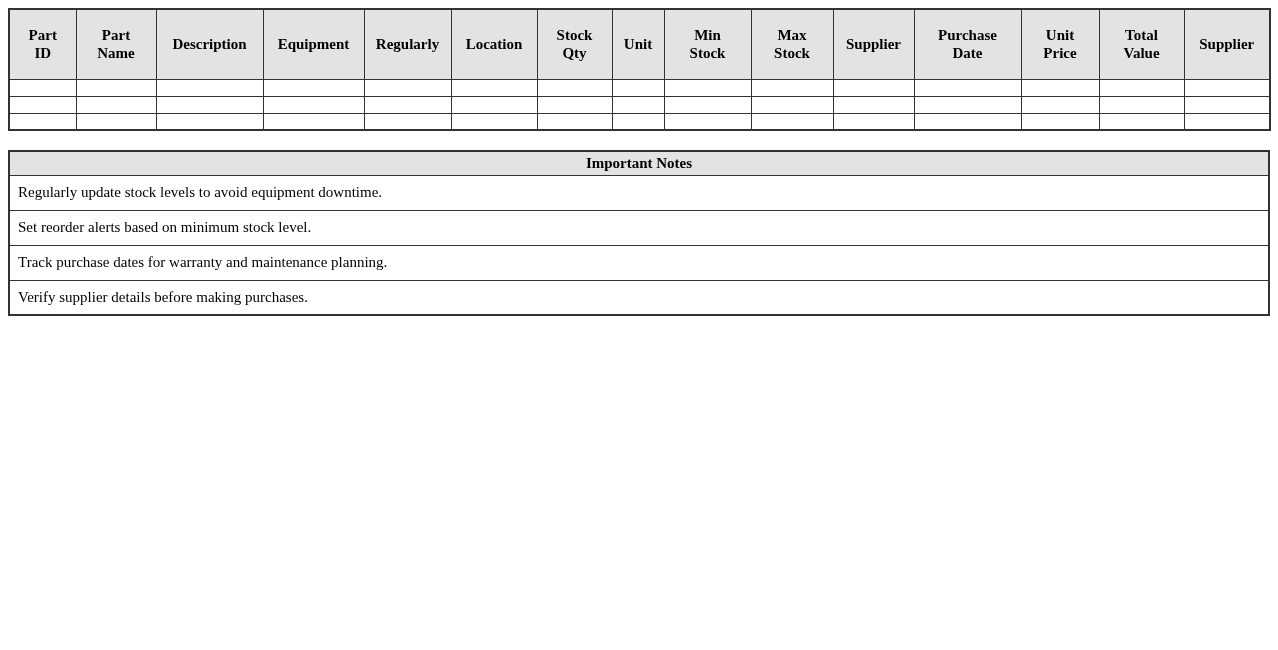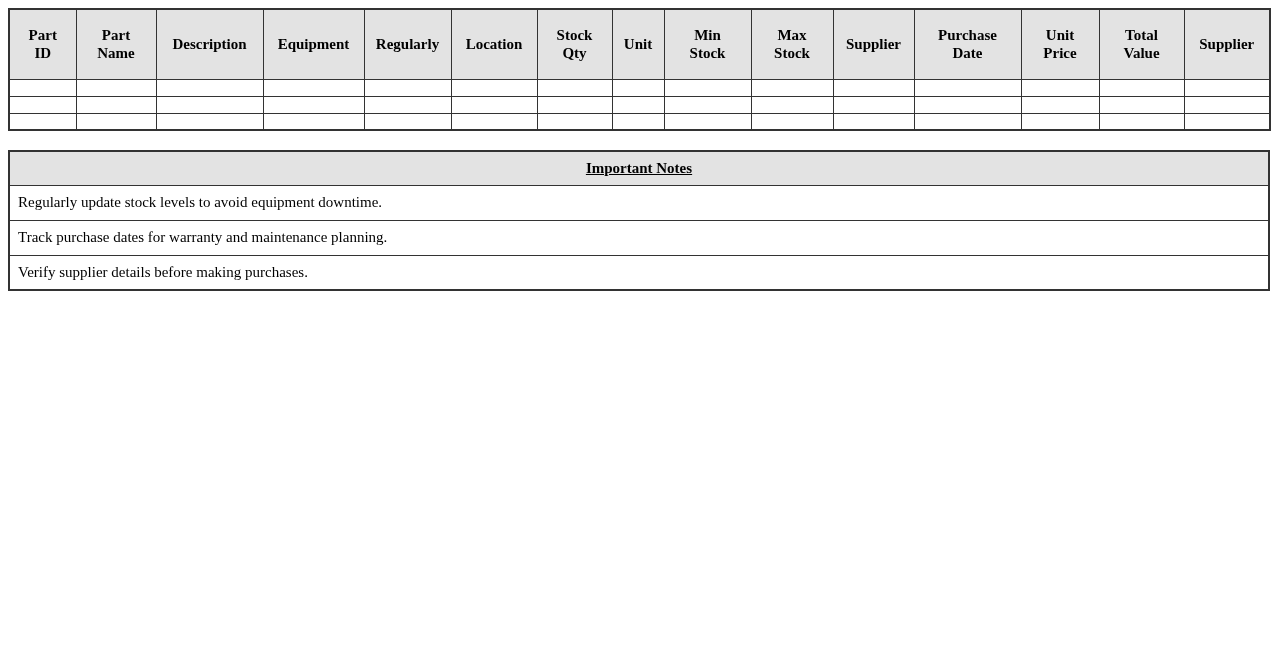--- a/index.html
+++ b/index.html
@@ -38,21 +38,21 @@
     text-align: center;
     vertical-align: middle;
     white-space: pre-line;
     line-height: 1.22;
     padding: 2px;
   }
   .parts-table thead tr { height: 70px; }
   .parts-table tbody tr { height: 17px; }
   .parts-table tbody td { height: 16px; padding: 0; }
   .notes-table { margin-top: 19px; }
-  .notes-table thead tr { height: 34px; text-decoration: underline; }
+  .notes-table thead tr { height: 24px; }
   .notes-table tbody tr { height: 35px; margin-left: 24px; }
   .notes-table tbody td {
     font-size: 15px;
     padding: 2px 8px;
     vertical-align: middle;
     text-align: left;
   }
 </style>
 </head>
 <body style="background: rgb(255, 255, 255);">
@@ -161,19 +161,22 @@
   <thead>
     <tr>
       <th>Important Notes</th>
     </tr>
   </thead>
   <tbody>
       <tr>
         <td>Regularly update stock levels to avoid equipment downtime.</td>
       </tr>
       <tr>
+        <td>Set reorder alerts based on minimum stock level.</td>
+      </tr>
+      <tr>
         <td>Track purchase dates for warranty and maintenance planning.</td>
       </tr>
       <tr>
         <td>Verify supplier details before making purchases.</td>
       </tr>
     </tbody>
 </table>
 
 </body></html>

